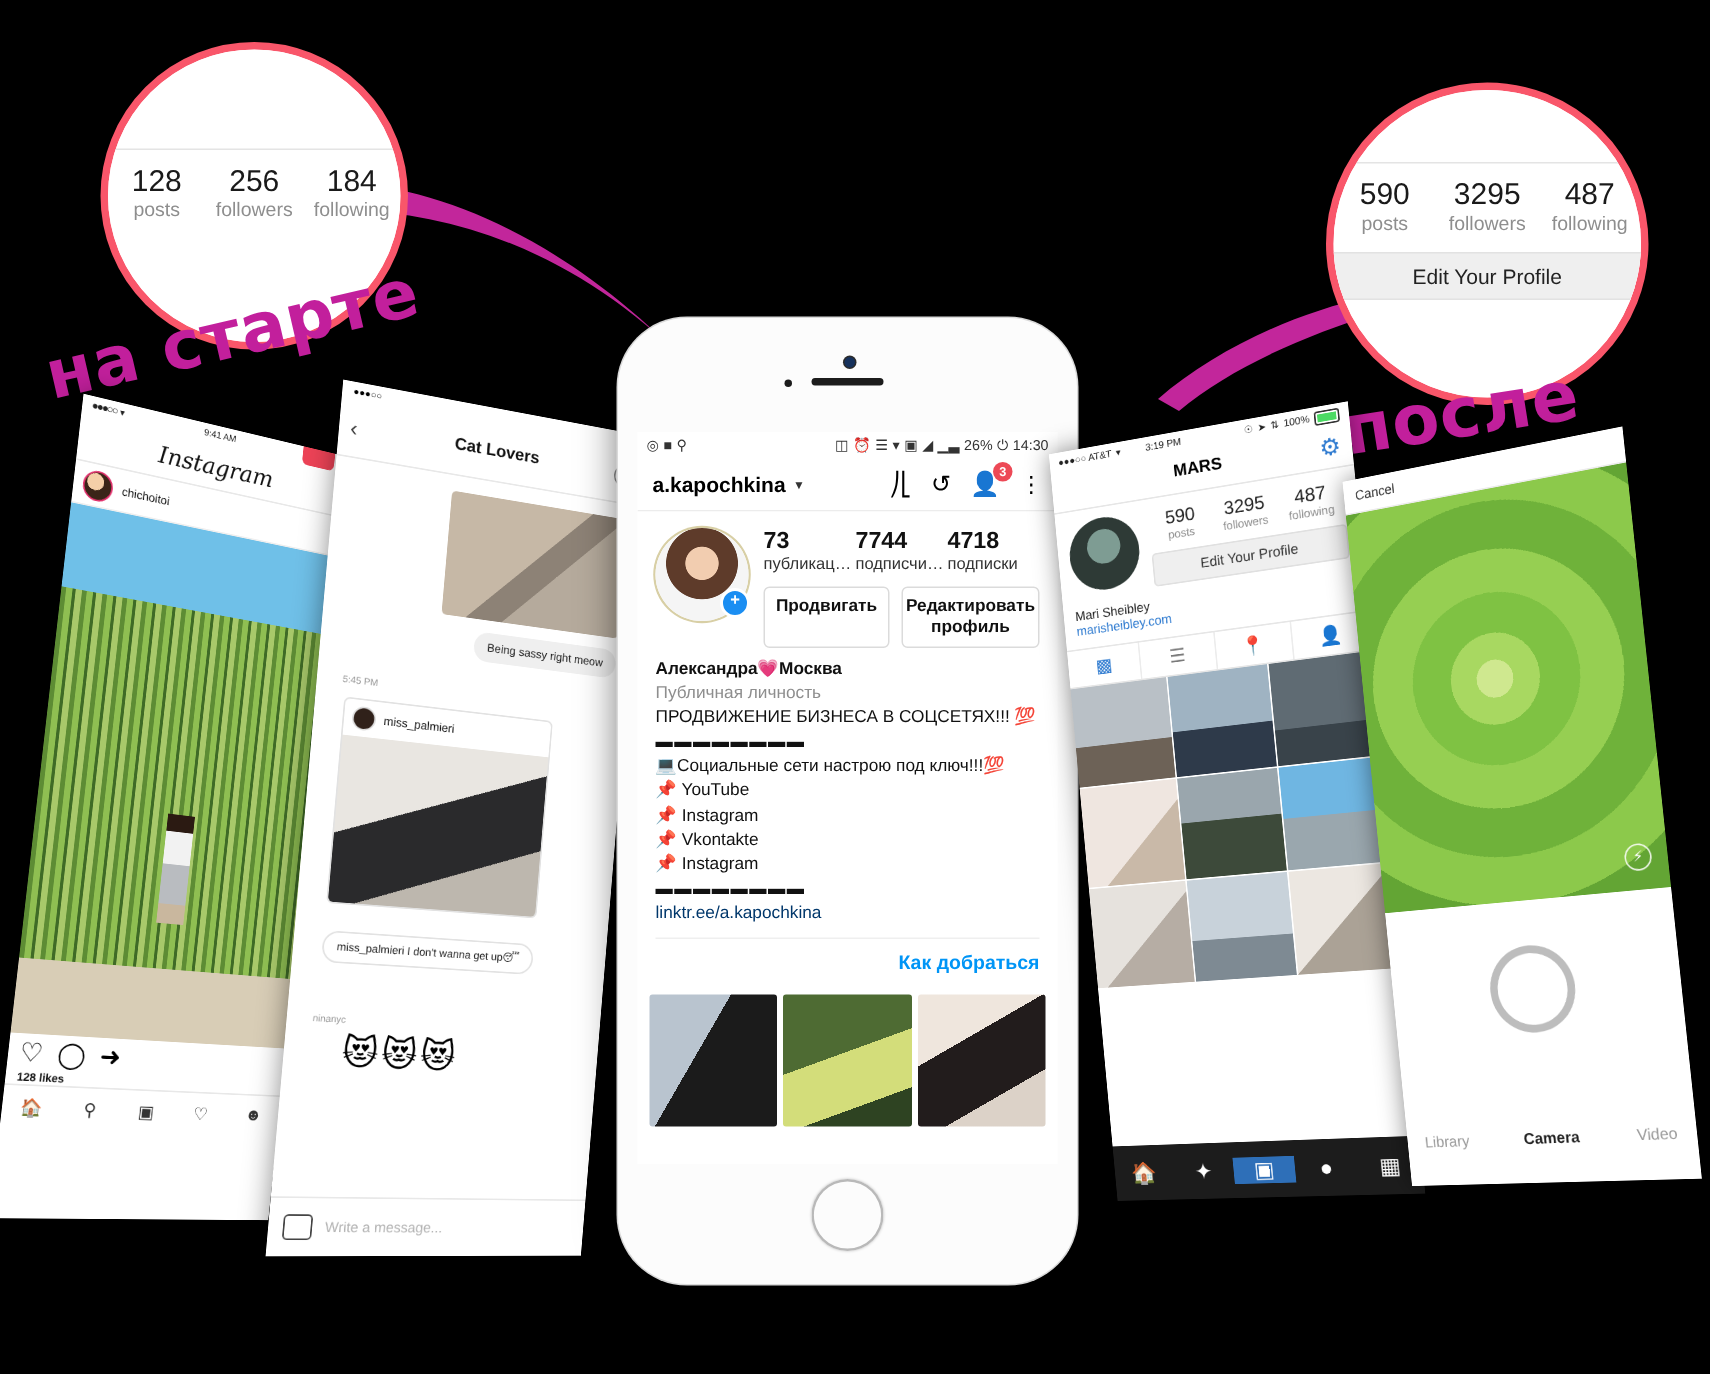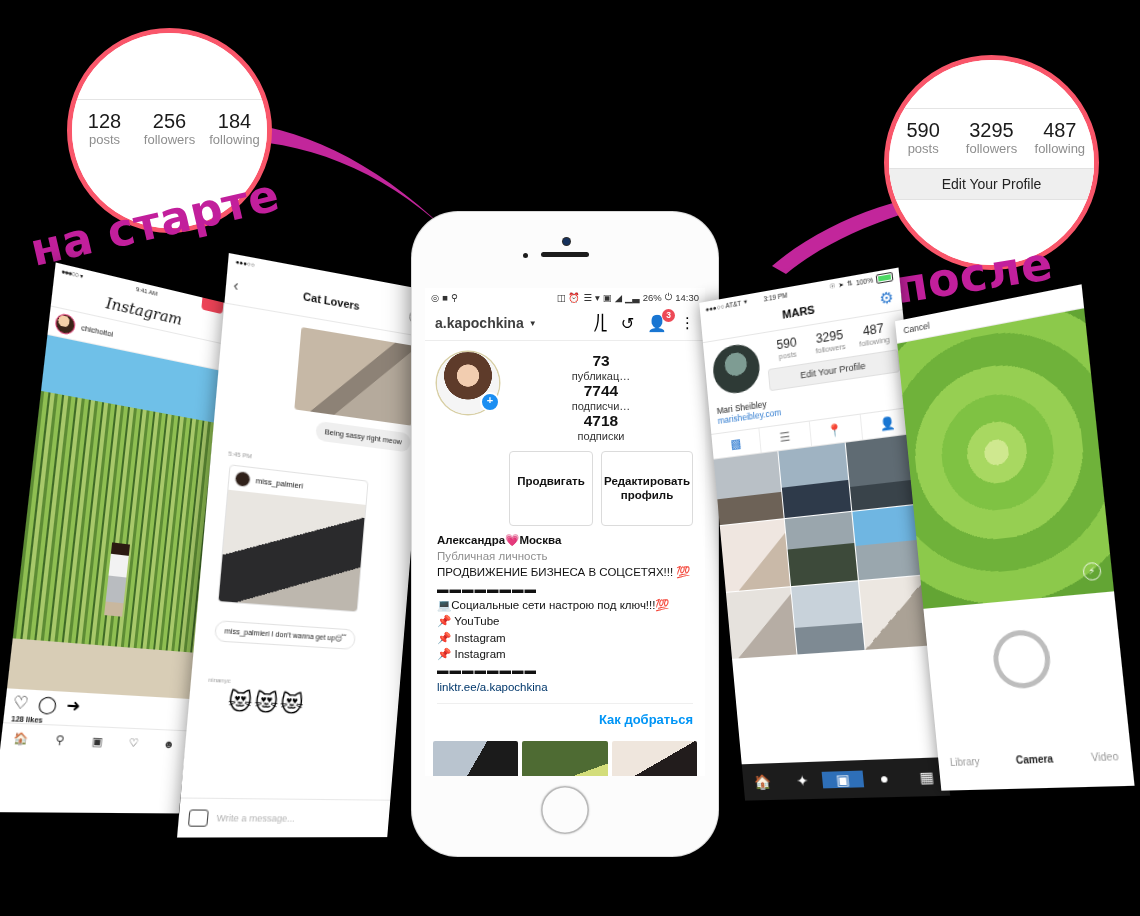--- a/index.html
+++ b/index.html
@@ -104,39 +104,39 @@
   #iphone .home{position:absolute;left:50%;bottom:22px;transform:translateX(-50%);
       width:48px;height:48px;border-radius:50%;background:#fcfcfc;
       box-shadow:inset 0 0 0 1.6px #b9b9b9, 0 0 2px rgba(0,0,0,.25);}
   #p3{left:425px;top:288px;width:280px;height:488px;}
 
   .sb3{height:18px;background:#fff;display:flex;align-items:center;
        padding:0 6px;font-size:9.5px;color:#333;gap:3px;}
   .sb3 .right{margin-left:auto;display:flex;align-items:center;gap:3px;}
   .ignav{height:34px;display:flex;align-items:center;padding:0 10px;
          border-bottom:1px solid #ececec;background:#fff;}
-  .ignav .name{font-size:14px;font-weight:700;color:#404040;}
+  .ignav .name{font-size:14px;font-weight:700;color:#000000;}
   .ignav .caret{font-size:8px;color:#333;margin-left:5px;}
   .ignav .icons{margin-left:auto;display:flex;align-items:center;gap:13px;position:relative;}
   .badge{position:absolute;background:#ed4956;color:#fff;border-radius:50%;
         width:13px;height:13px;font-size:8.5px;line-height:13px;text-align:center;font-weight:700;}
   .prow{display:flex;align-items:flex-start;padding:11px 12px 0 12px;gap:10px;background:#fff;}
   .pav{width:62px;height:62px;border-radius:50%;flex:none;position:relative;
        background:radial-gradient(circle at 50% 38%,#f2cdb0 0 22%,#5e3b2a 23% 48%,#f5f5f5 49% 100%);
        box-shadow:0 0 0 1.5px #d8cfa5;}
   .pav .plus{position:absolute;right:-1px;bottom:2px;width:16px;height:16px;border-radius:50%;
        background:#1b8ef2;border:2px solid #fff;color:#fff;font-size:11px;line-height:13px;text-align:center;font-weight:700;}
   .pstats{flex:1;}
-  .pstats .row{display:flex;text-align:center;flex-direction:column;}
+  .pstats .row{display:flex;text-align:left;}
   .pstats .row > div{flex:1;}
   .pstats .n{font-size:15.5px;font-weight:700;color:#111;}
   .pstats .l{font-size:11px;color:#333;white-space:nowrap;overflow:hidden;}
   .pbtns{display:flex;gap:8px;margin-top:9px;}
   .pbtns .b{flex:1;border:1px solid #dbdbdb;border-radius:4px;text-align:center;
-        font-size:11.5px;font-weight:600;color:#111;padding:22px 2px;line-height:1.25;}
+        font-size:11.5px;font-weight:600;color:#111;padding:5px 2px;line-height:1.25;}
   .bio{padding:6px 12px 0 12px;background:#fff;font-size:11.5px;color:#111;line-height:1.42;}
   .bio .nm{font-weight:700;}
   .bio .cat{color:#8e8e8e;}
   .bio .lnk{color:#00376b;}
   .bio .dash{letter-spacing:1px;font-weight:700;color:#111;}
   .dirbtn{margin:8px 12px 0;border-top:1px solid #efefef;text-align:right;
       color:#0095f6;font-size:13px;font-weight:600;padding:8px 0;}
   .hl{display:flex;gap:4px;padding:6px 8px 0;background:#fff;}
   .hl > div{flex:1;height:88px;border-radius:2px;}
   .hl .h1{background:linear-gradient(120deg,#b9c4cf 0 40%,#1b1b1b 40% 100%);}
@@ -376,20 +376,21 @@
     </div>
 
     <div class="bio">
       <div class="nm">Александра💗Москва</div>
       <div class="cat">Публичная личность</div>
       <div>ПРОДВИЖЕНИЕ БИЗНЕСА В СОЦСЕТЯХ!!! 💯</div>
       <div class="dash">▬▬▬▬▬▬▬▬</div>
       <div>💻Социальные сети настрою под ключ!!!💯</div>
       <div>📌 YouTube</div>
       <div>📌 Instagram</div>
+      <div>📌 Vkontakte</div>
       <div>📌 Instagram</div>
       <div class="dash">▬▬▬▬▬▬▬▬</div>
       <div class="lnk">linktr.ee/a.kapochkina</div>
     </div>
 
     <div class="dirbtn">Как добраться</div>
 
     <div class="hl">
       <div class="h1"></div>
       <div class="h2"></div>

